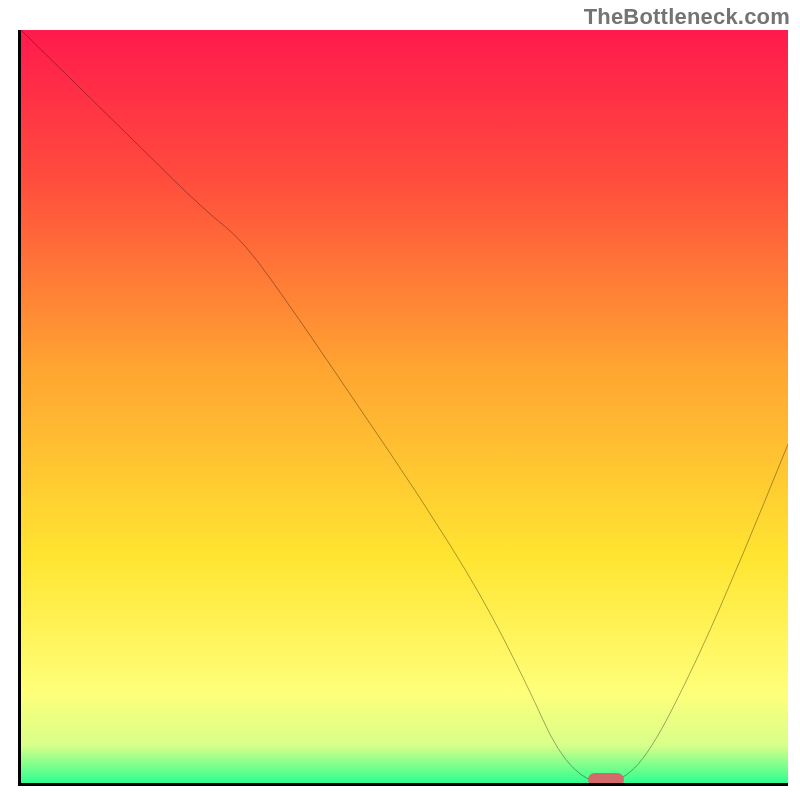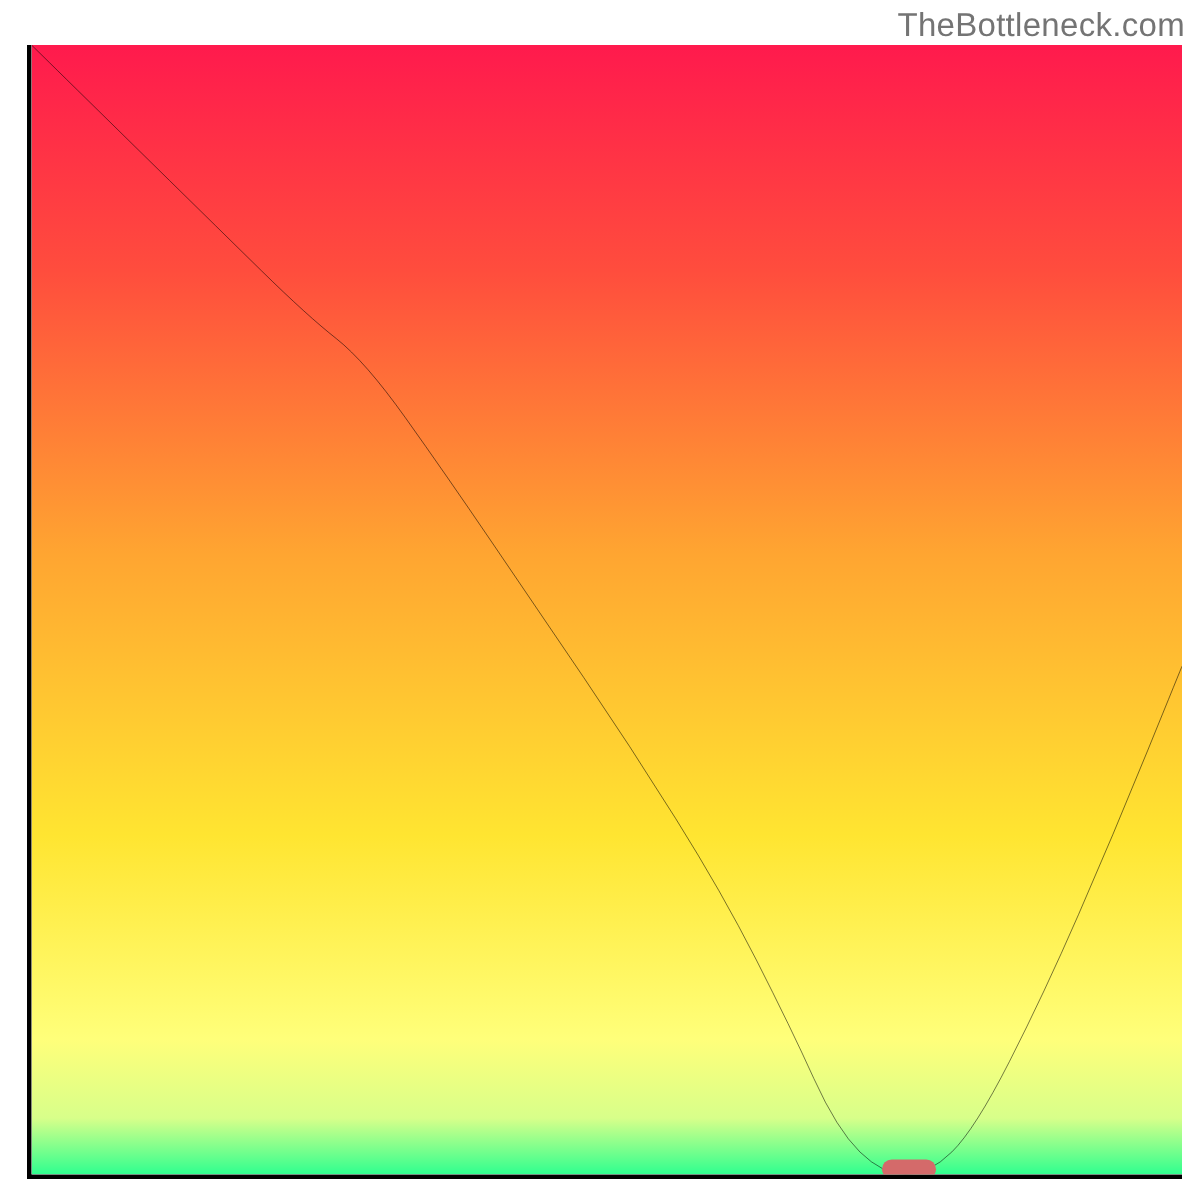--- a/index.html
+++ b/index.html
@@ -4,21 +4,21 @@
 <style>
   * { margin: 0; padding: 0; box-sizing: border-box; }
   html, body { width: 800px; height: 800px; overflow: hidden; background: #fff; }
   .wrap { position: relative; width: 800px; height: 800px; }
   .attribution {
     position: absolute;
     top: 4px;
     right: 10px;
     font-family: Arial, Helvetica, sans-serif;
     font-size: 22px;
-    font-weight: 400;
+    font-weight: 700;
     color: #747474;
     letter-spacing: 0.2px;
   }
   .plot-area {
     position: absolute;
     left: 18px;
     top: 30px;
     width: 770px;
     height: 756px;
     border-left: 3px solid #000;

